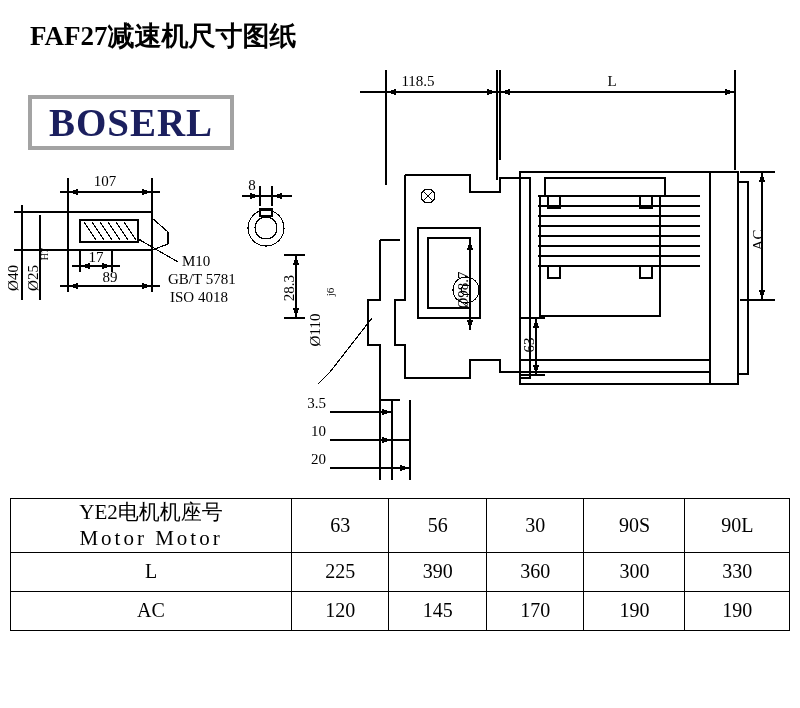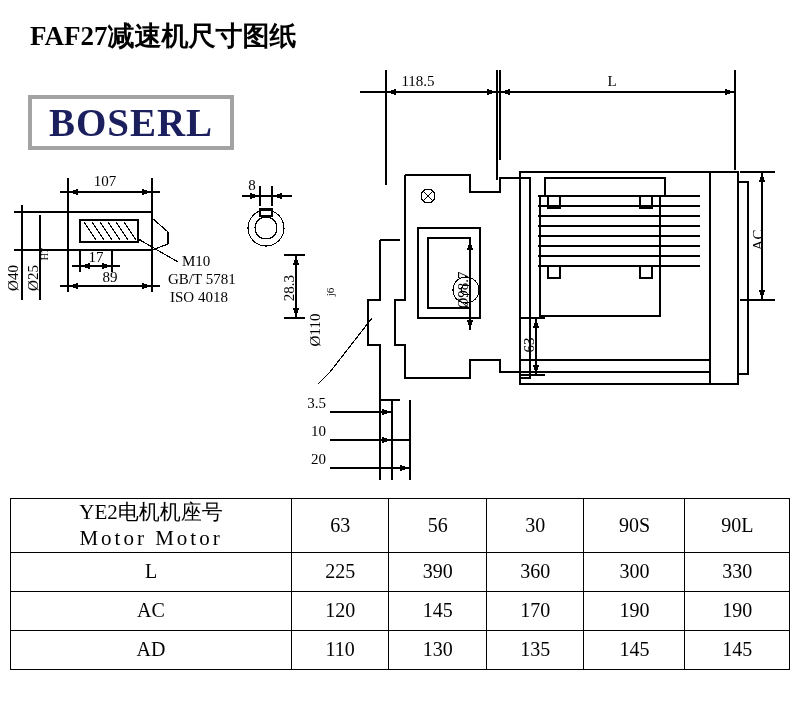--- a/index.html
+++ b/index.html
@@ -265,24 +265,16 @@
         <td>330</td>
       </tr>
       <tr>
         <td class="lab">AC</td>
         <td>120</td>
         <td>145</td>
         <td>170</td>
         <td>190</td>
         <td>190</td>
       </tr>
-      <tr>
-        <td class="lab">AD</td>
-        <td>110</td>
-        <td>130</td>
-        <td>135</td>
-        <td>145</td>
-        <td>145</td>
-      </tr>
     </tbody>
   </table>
 
 </div>
 
 </body></html>

